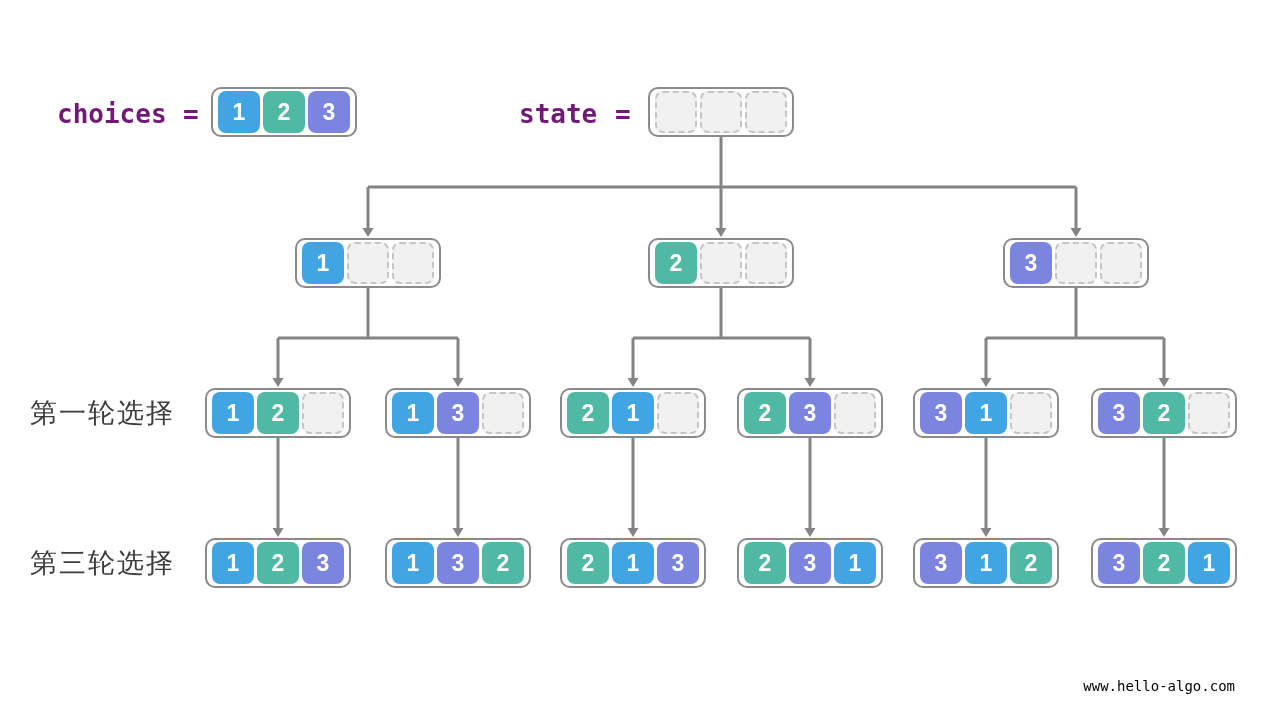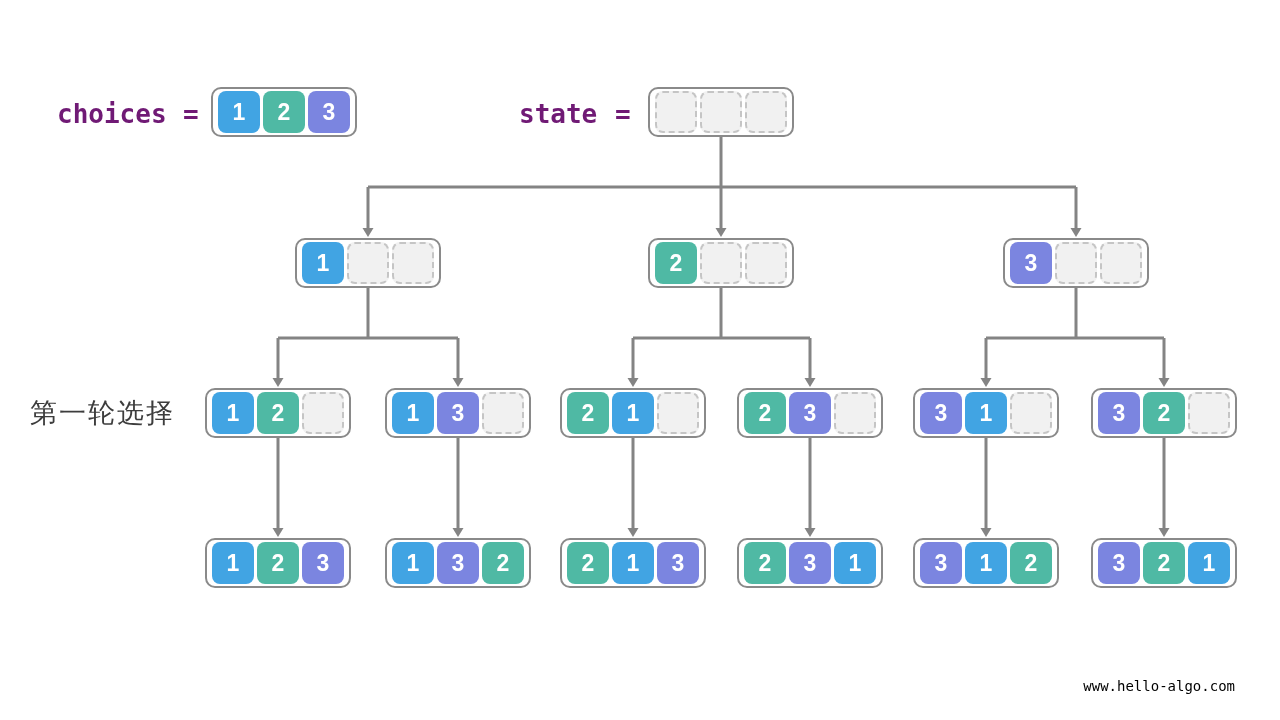--- a/index.html
+++ b/index.html
@@ -64,20 +64,21 @@
       <polygon points="980.5,528 991.5,528 986,537" fill="#848484"></polygon>
       <polygon points="1158.5,528 1169.5,528 1164,537" fill="#848484"></polygon>
     </svg>
 
   <span class="code-label" style="left:57px">choices</span>
   <span class="code-label" style="left:183px">=</span>
   <span class="code-label" style="left:519px">state</span>
   <span class="code-label" style="left:615px">=</span>
 
   <span class="row-label" style="top:396px">第一轮选择</span>
+  <span class="row-label" style="top:546px">第三轮选择</span>
 
   <div class="watermark">www.hello-algo.com</div>
 <div class="abox" style="left: 211px; top: 87px;">
       <div class="cell filled" style="background: rgb(65, 164, 227);">1</div>
       <div class="cell filled" style="background: rgb(79, 185, 164);">2</div>
       <div class="cell filled" style="background: rgb(123, 133, 224);">3</div>
     </div>
     <div class="abox" style="left: 648px; top: 87px;">
       <div class="cell empty"></div>
       <div class="cell empty"></div>

